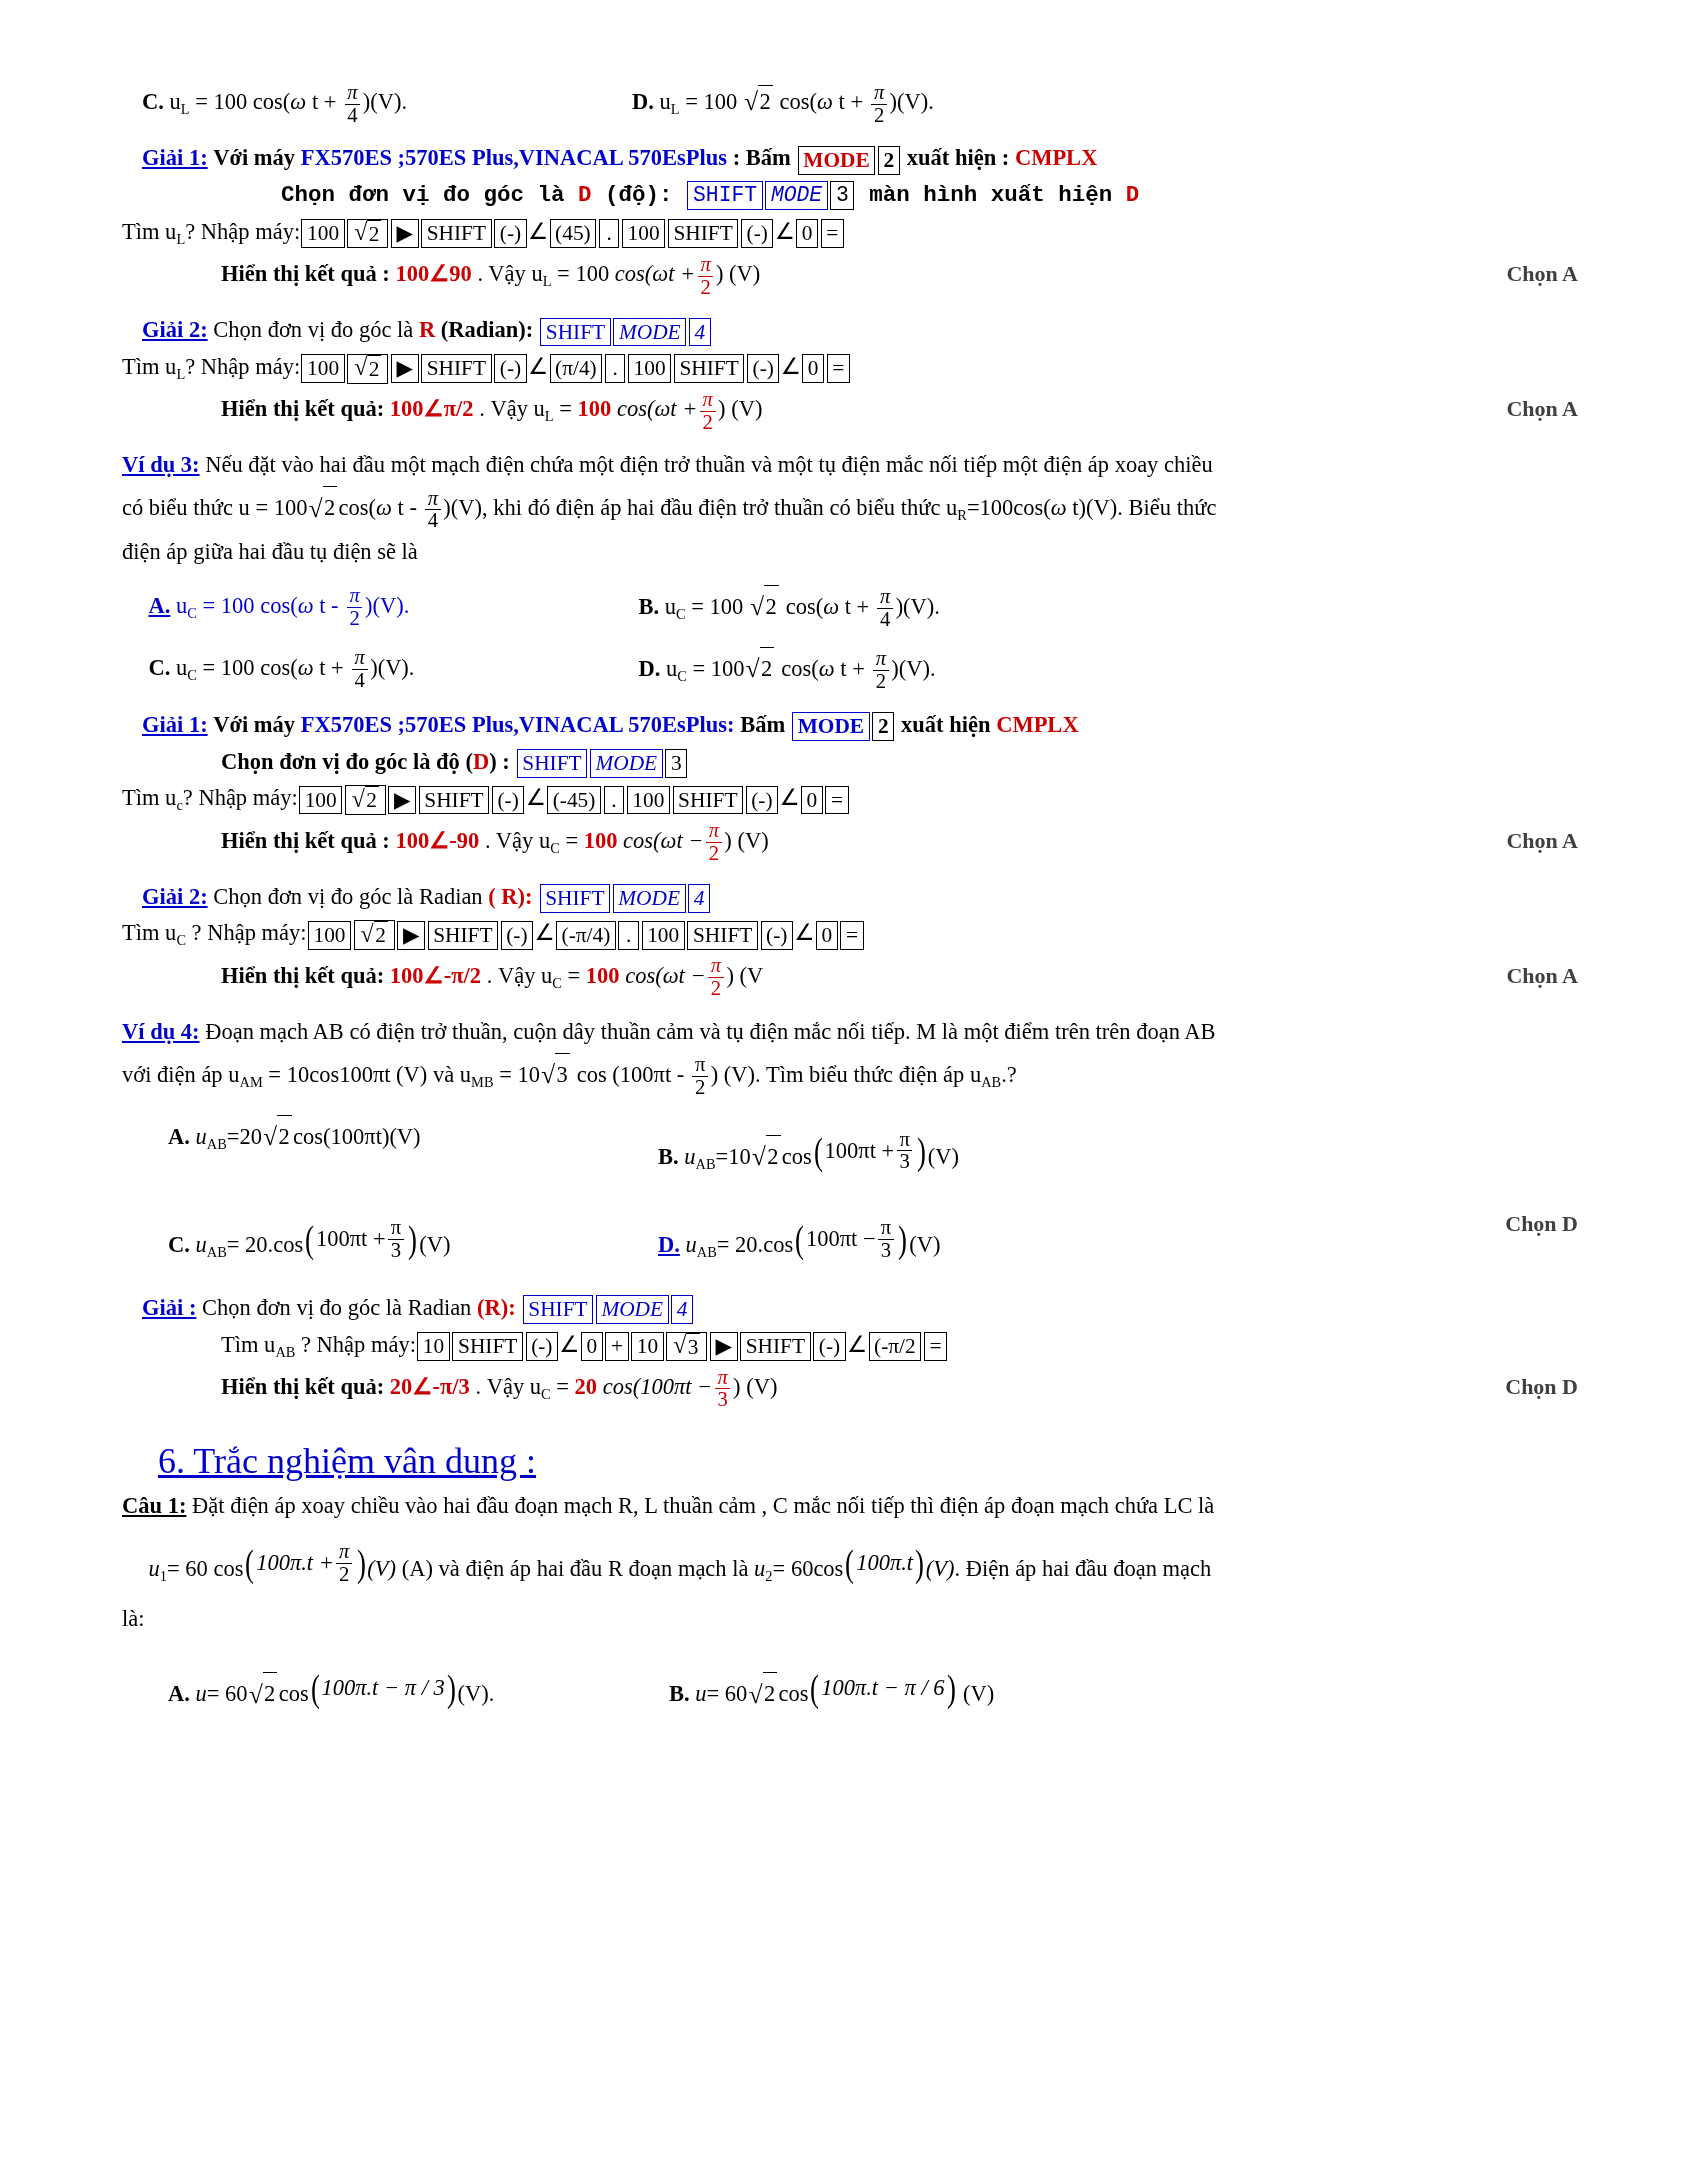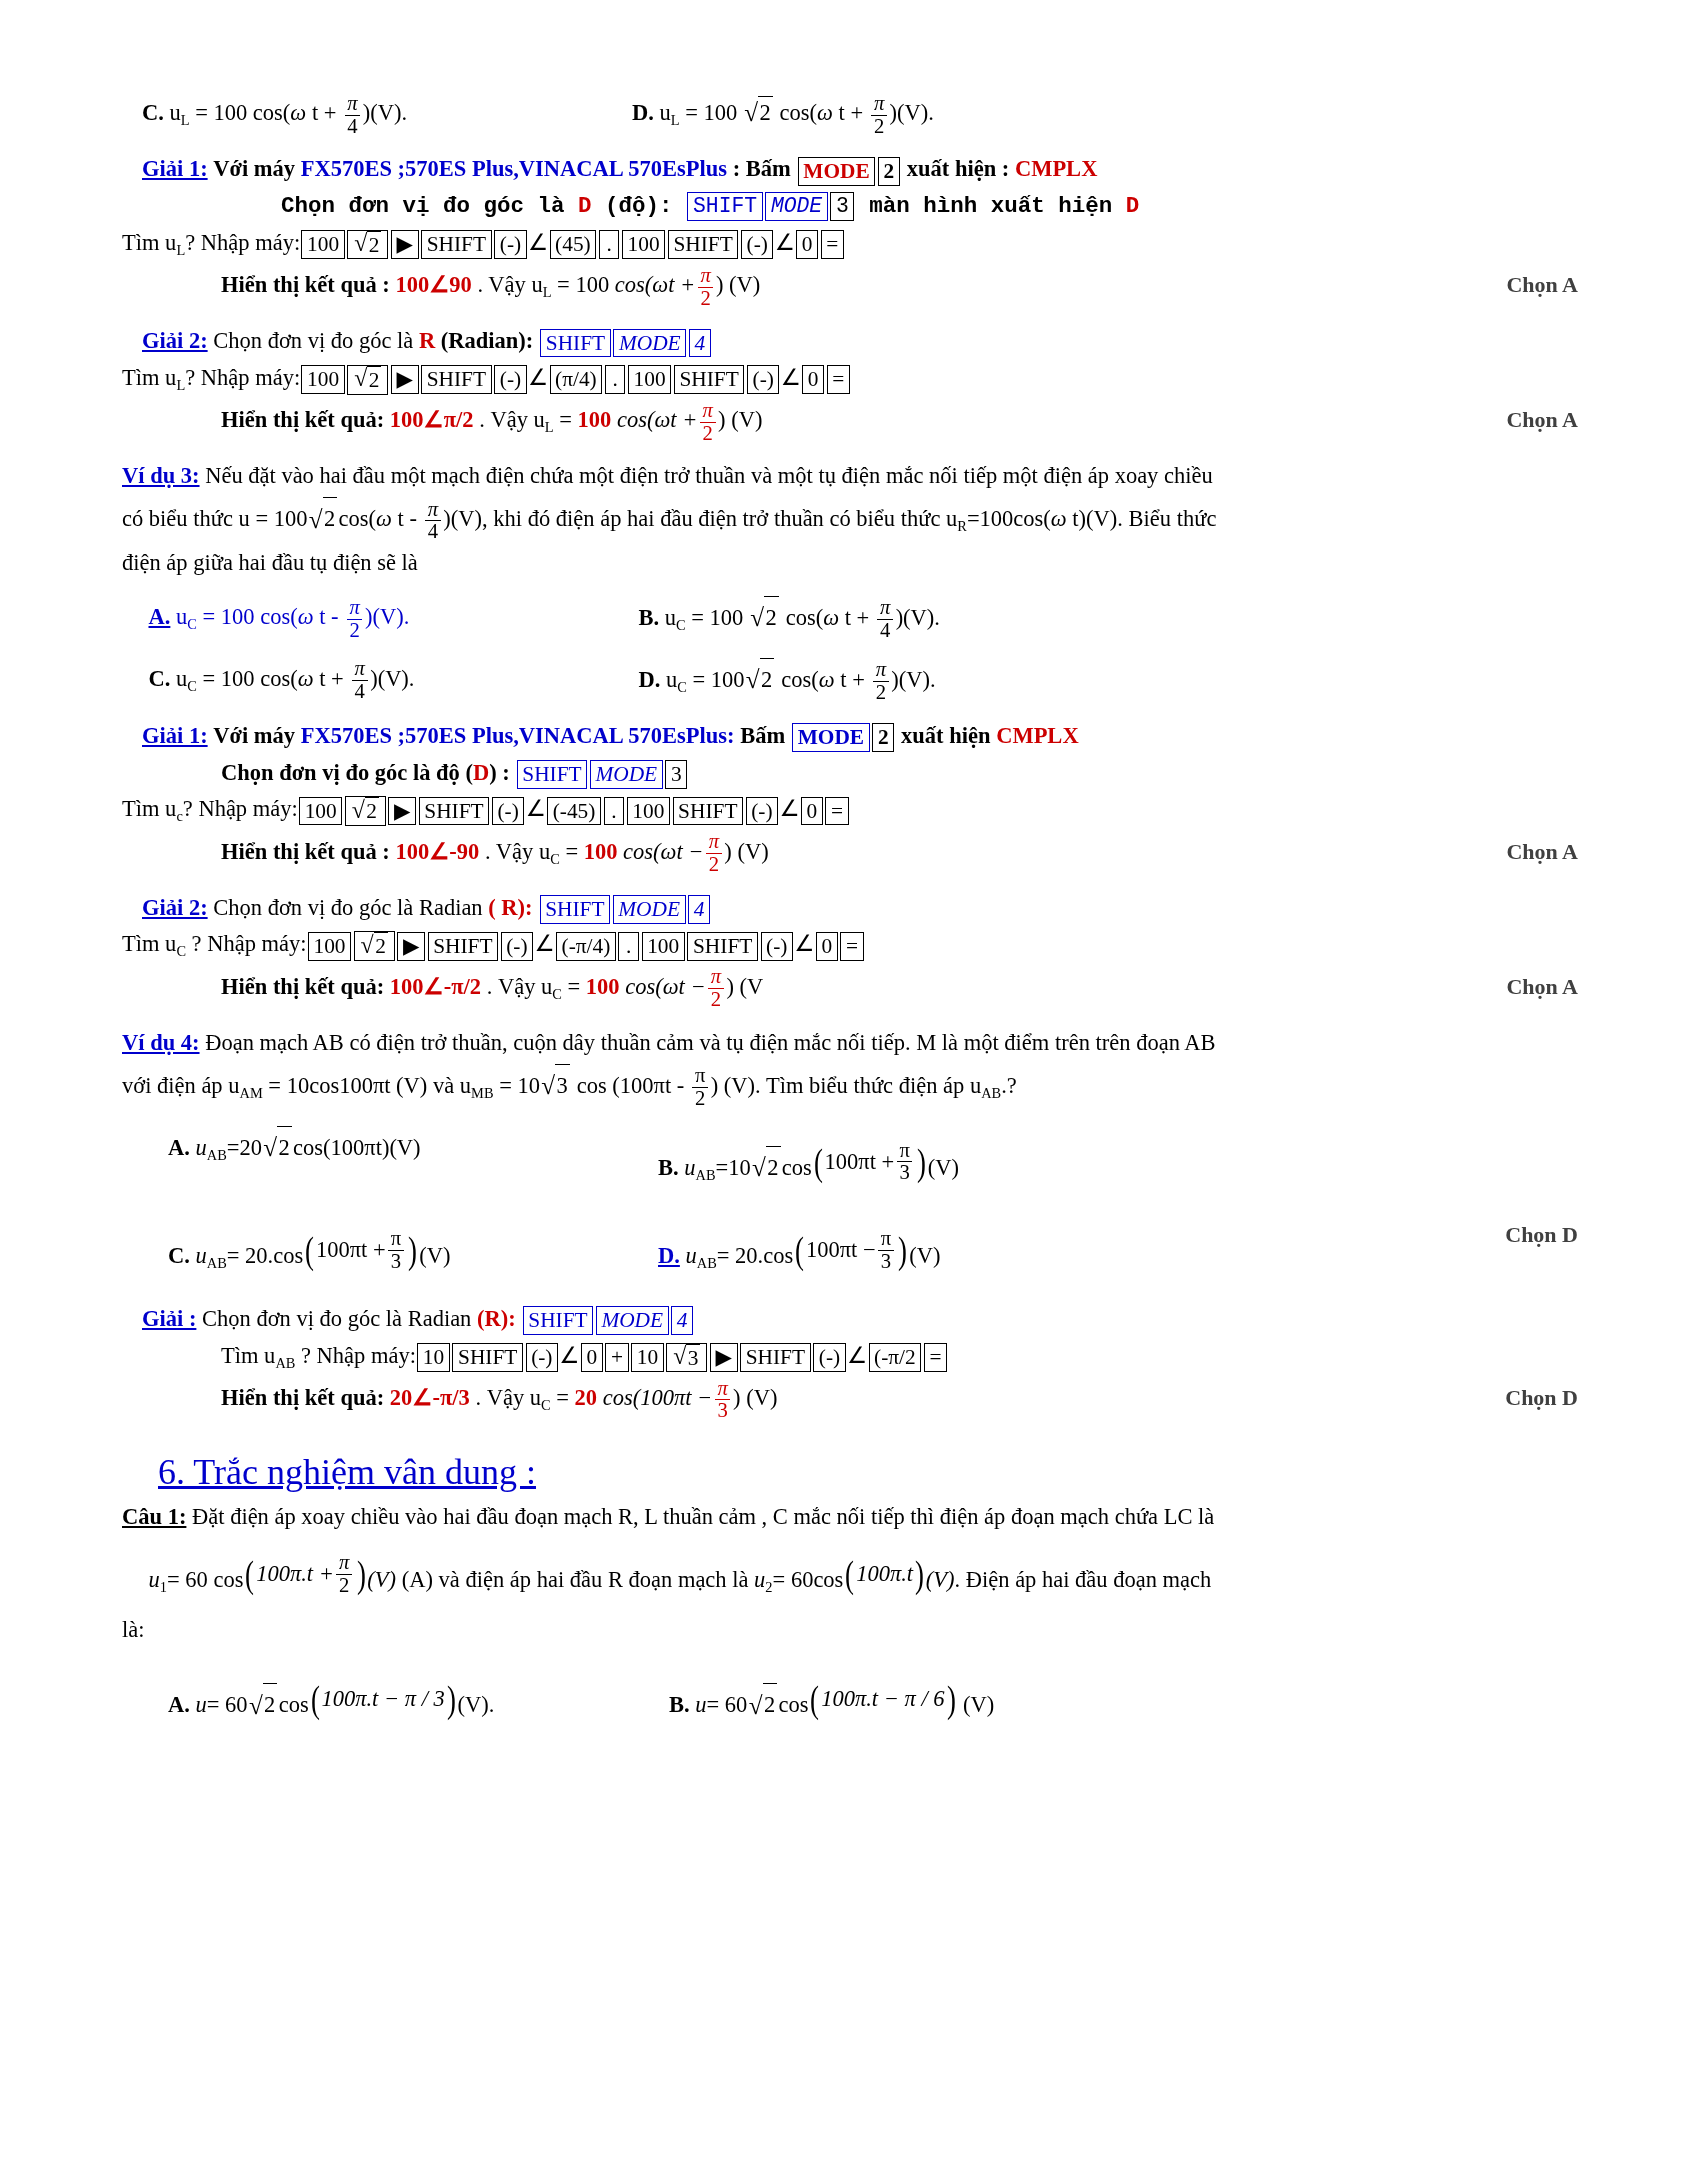--- a/index.html
+++ b/index.html
@@ -3,21 +3,21 @@
 <meta charset="utf-8">
 <style>
   html, body { margin:0; padding:0; }
   body {
     width:1687px; height:2183px;
     background:#ffffff;
     font-family:"Liberation Serif", serif;
     color:#000000;
   }
   .page { position:relative; width:1687px; height:2183px; padding:0; }
-  .content { position:absolute; left:122px; top:93px; width:1456px; }
+  .content { position:absolute; left:122px; top:82px; width:1456px; }
   .line { margin:0 0 4px 0; font-size:22.5px; line-height:1.45; }
 
   .blue { color:#0000CC; }
   .red  { color:#CC0000; }
   .b { font-weight:bold; }
   .i { font-style:italic; }
   .u { text-decoration:underline; }
 
   .sub { font-size:0.64em; vertical-align:-0.32em; }
 
@@ -140,21 +140,21 @@
   </div>
   <div class="line tall-line">
     <span>có biểu thức u = 100</span><span class="sqrt"><span>2</span></span><span>cos(</span><span class="i">ω</span><span> t - </span><span class="frac"><span class="num i">π</span><span class="den">4</span></span><span>)(V), khi đó điện áp hai đầu điện trở thuần có biểu thức u</span><span class="sub">R</span><span>=100cos(</span><span class="i">ω</span><span> t)(V). Biểu thức</span>
   </div>
   <div class="line">
     <span>điện áp giữa hai đầu tụ điện  sẽ là</span>
   </div>
 
   <div class="spacer"></div>
 
-  <div class="line two-col tall-line" style="padding-left:26.5px;align-items:center;">
+  <div class="line two-col tall-line" style="padding-left:26.5px;">
     <div class="c1">
       <span class="b u blue">A.</span>
       <span class="blue">u</span><span class="sub blue">C</span><span class="blue"> = 100 cos(</span><span class="blue i">ω</span><span class="blue"> t - </span><span class="frac blue"><span class="num i">π</span><span class="den">2</span></span><span class="blue">)(V).</span>
     </div>
     <div class="c2">
       <span class="b">B.</span>
       <span>u</span><span class="sub">C</span><span> = 100 </span><span class="sqrt"><span>2</span></span><span> cos(</span><span class="i">ω</span><span> t + </span><span class="frac"><span class="num i">π</span><span class="den">4</span></span><span>)(V).</span>
     </div>
   </div>
 

